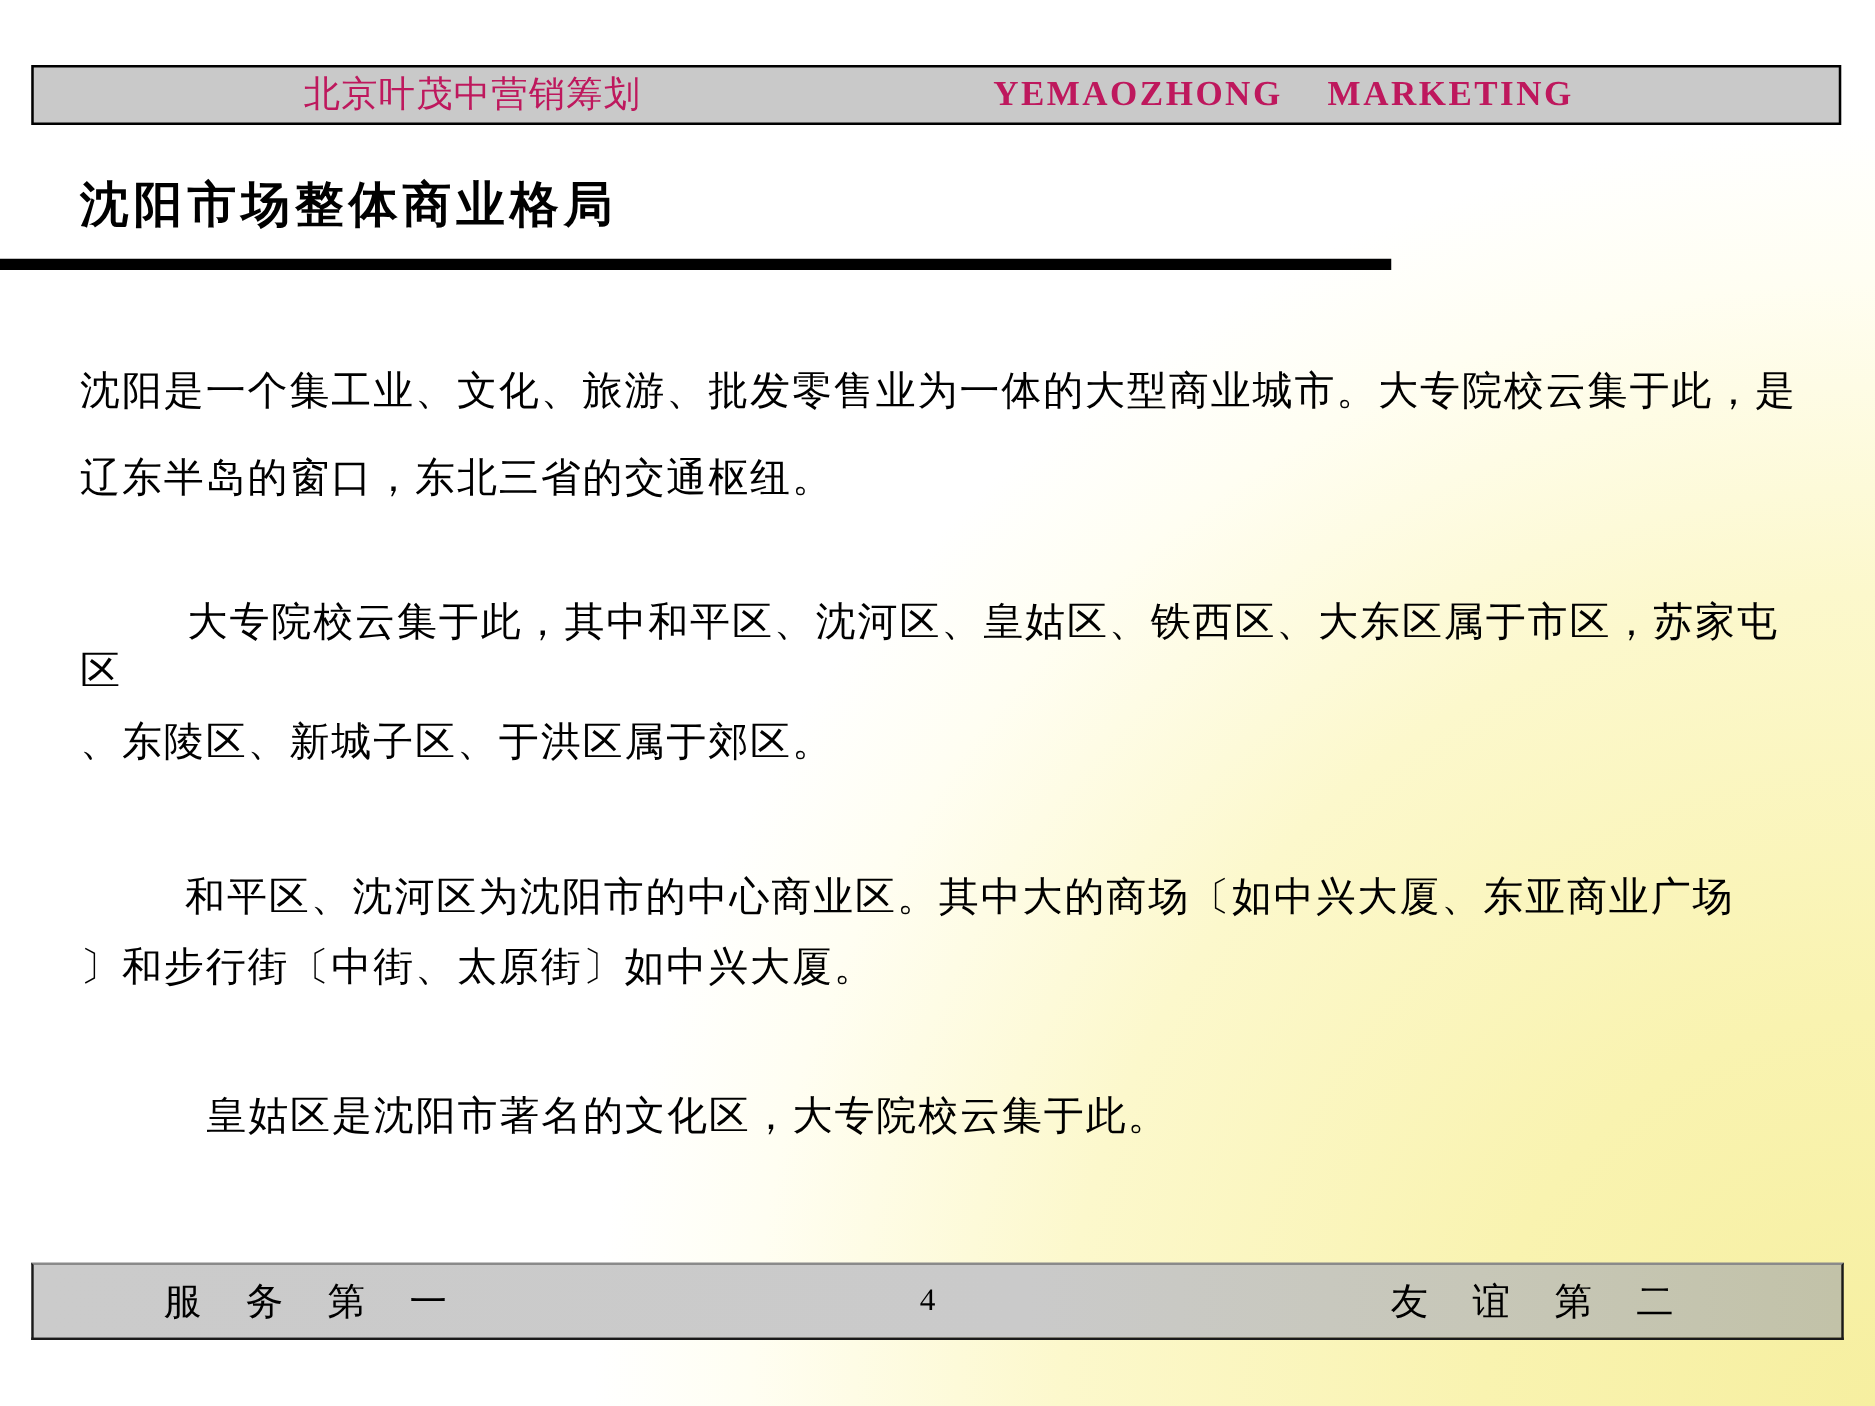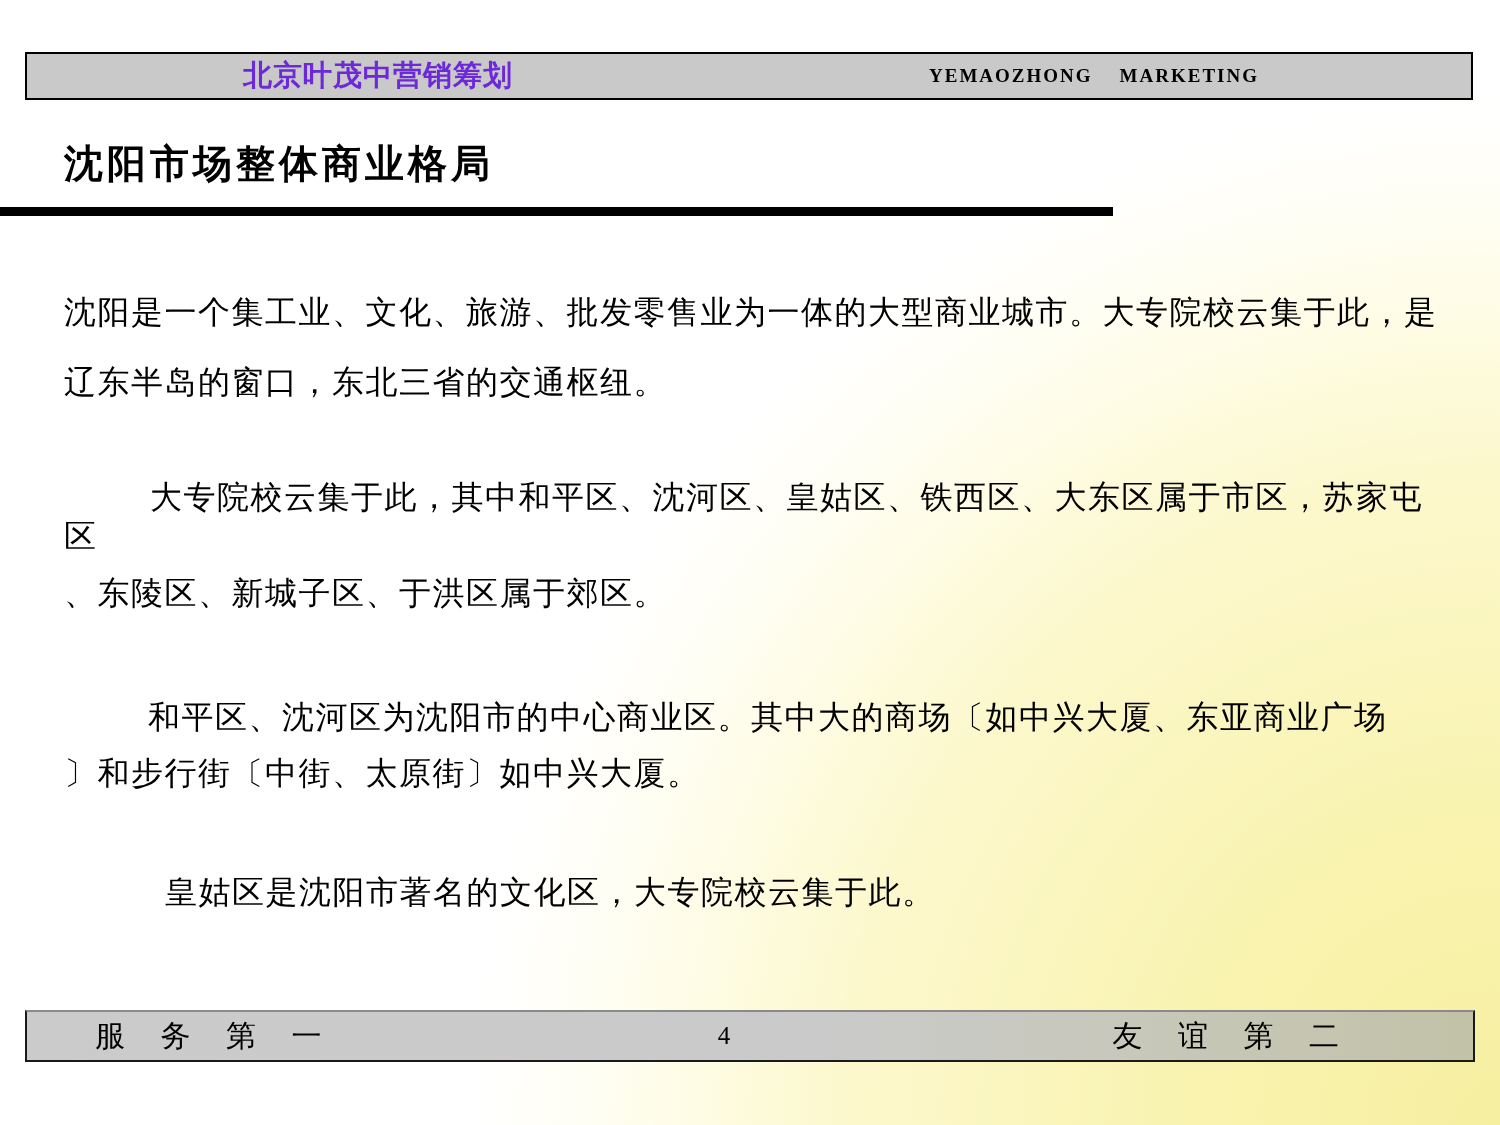--- a/index.html
+++ b/index.html
@@ -26,31 +26,31 @@
     box-sizing: border-box;
     background: #c9c9c9;
     border: 2px solid #000000;
     display: flex;
     align-items: center;
     justify-content: space-between;
     padding: 0 212px 0 216px;
   }
   .header-company {
     font-family: "Liberation Serif", serif;
-    font-weight: bold;
+    font-weight: normal;
     font-size: 29px;
-    color: #6d28d9;
+    color: #be185d;
     letter-spacing: 1px;
     white-space: pre;
   }
   .header-brand {
     font-family: "Liberation Serif", serif;
     font-weight: bold;
-    font-size: 19px;
-    color: #000000;
+    font-size: 28px;
+    color: #be185d;
     letter-spacing: 2px;
     white-space: pre;
   }
 
   
   .page-title {
     position: absolute;
     left: 64px; top: 137px;
     font-size: 39px;
     font-weight: bold;
@@ -80,31 +80,31 @@
   .bl3 { left: 64px;  top: 520px; }
   .bl4 { left: 64px;  top: 577px; }
   .bl5 { left: 148px; top: 701px; }
   .bl6 { left: 64px;  top: 757px; }
   .bl7 { left: 165px; top: 876px; }
 
   
   .footer-bar {
     position: absolute;
     left: 25px; top: 1010px;
-    width: 1450px; height: 52px;
+    width: 1450px; height: 62px;
     box-sizing: border-box;
     background: linear-gradient(90deg,
       #cbcbcb 0%, #cacaca 55%, #c7c7b8 80%, #c2c2a8 100%);
     border-style: solid;
     border-width: 2px;
     border-color: #8a8a8a #1a1a1a #1a1a1a #1a1a1a;
     display: flex;
     align-items: center;
     justify-content: space-between;
-    padding: 0 120px 0 68px;
+    padding: 0 120px 0 104px;
   }
   .footer-slogan {
     font-family: "Liberation Serif", serif;
     font-size: 30px;
     color: #000;
     letter-spacing: 14px;
     white-space: pre;
   }
   .footer-page-number {
     font-family: "Liberation Serif", serif;

